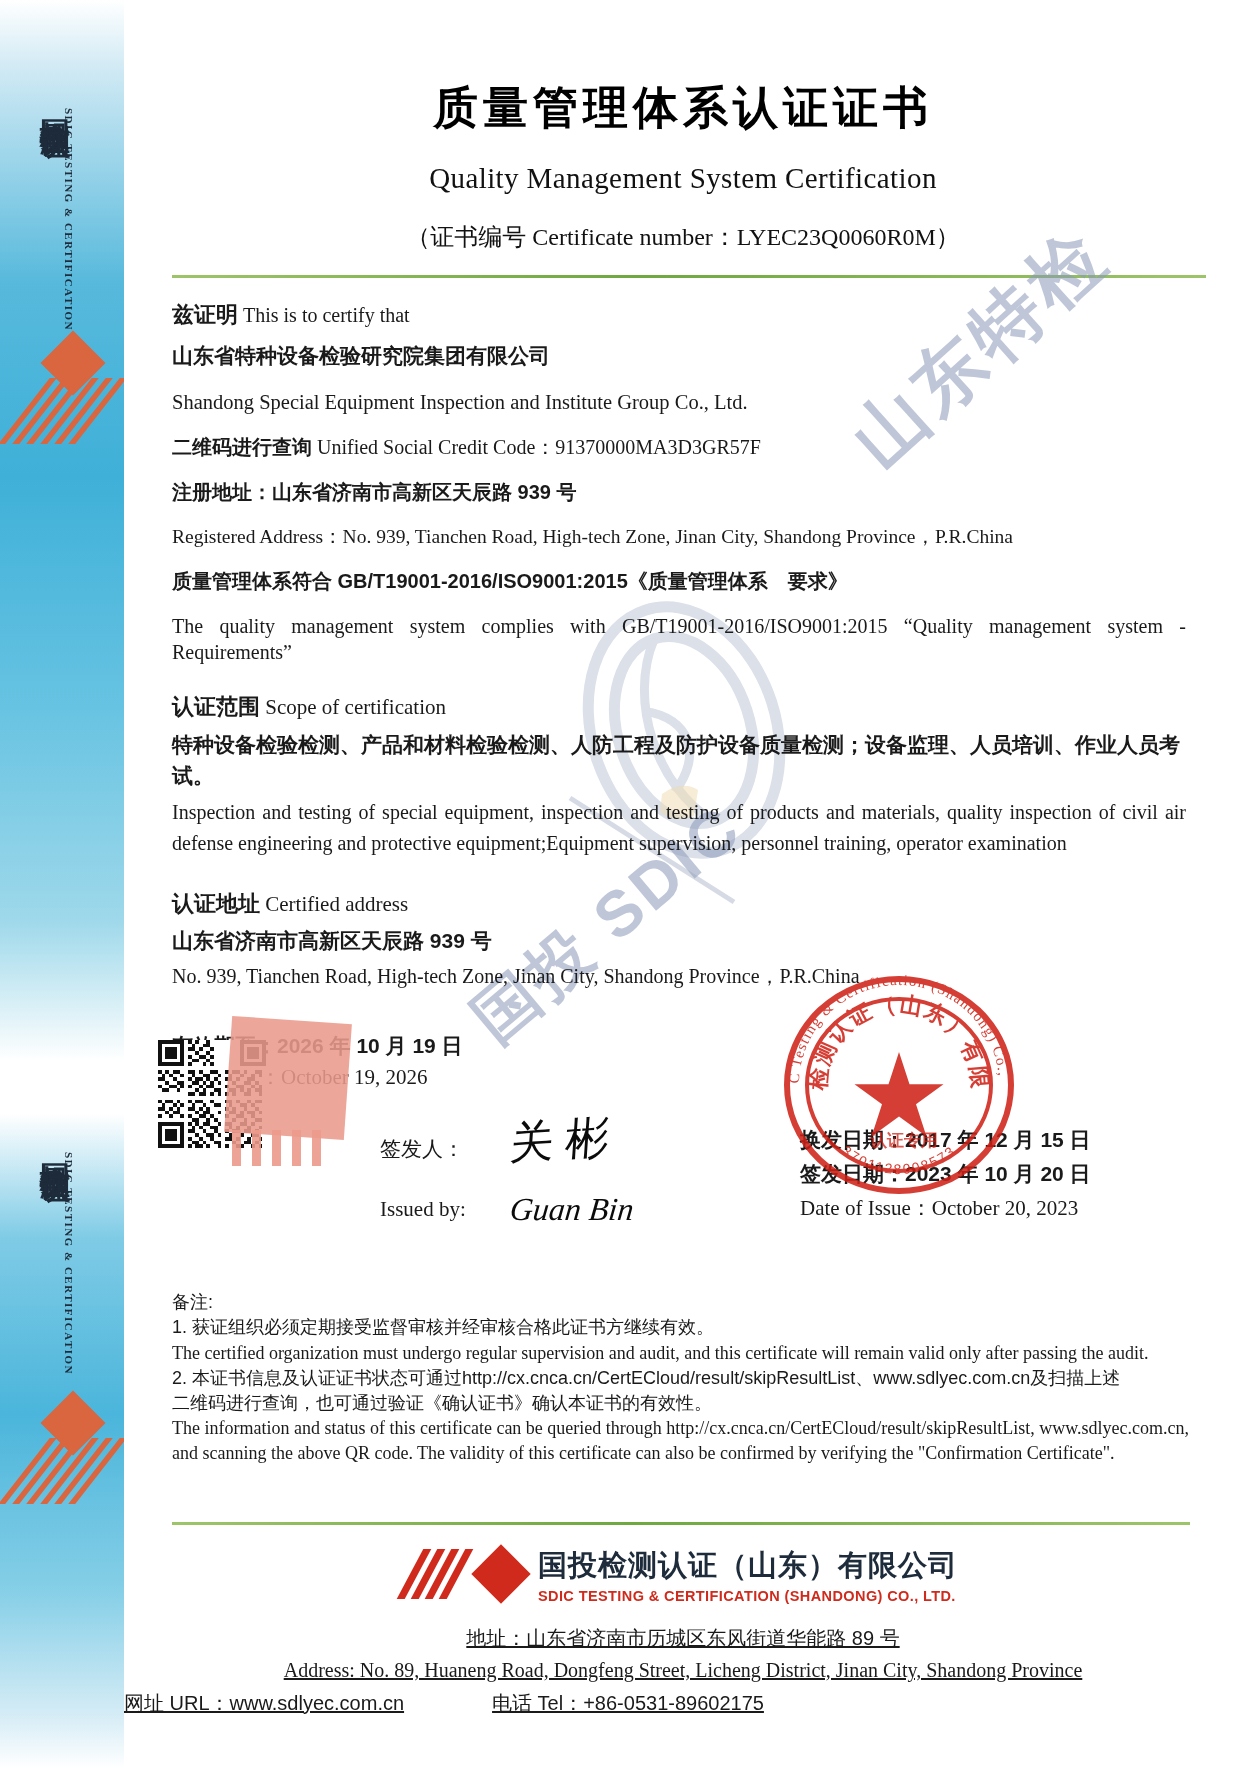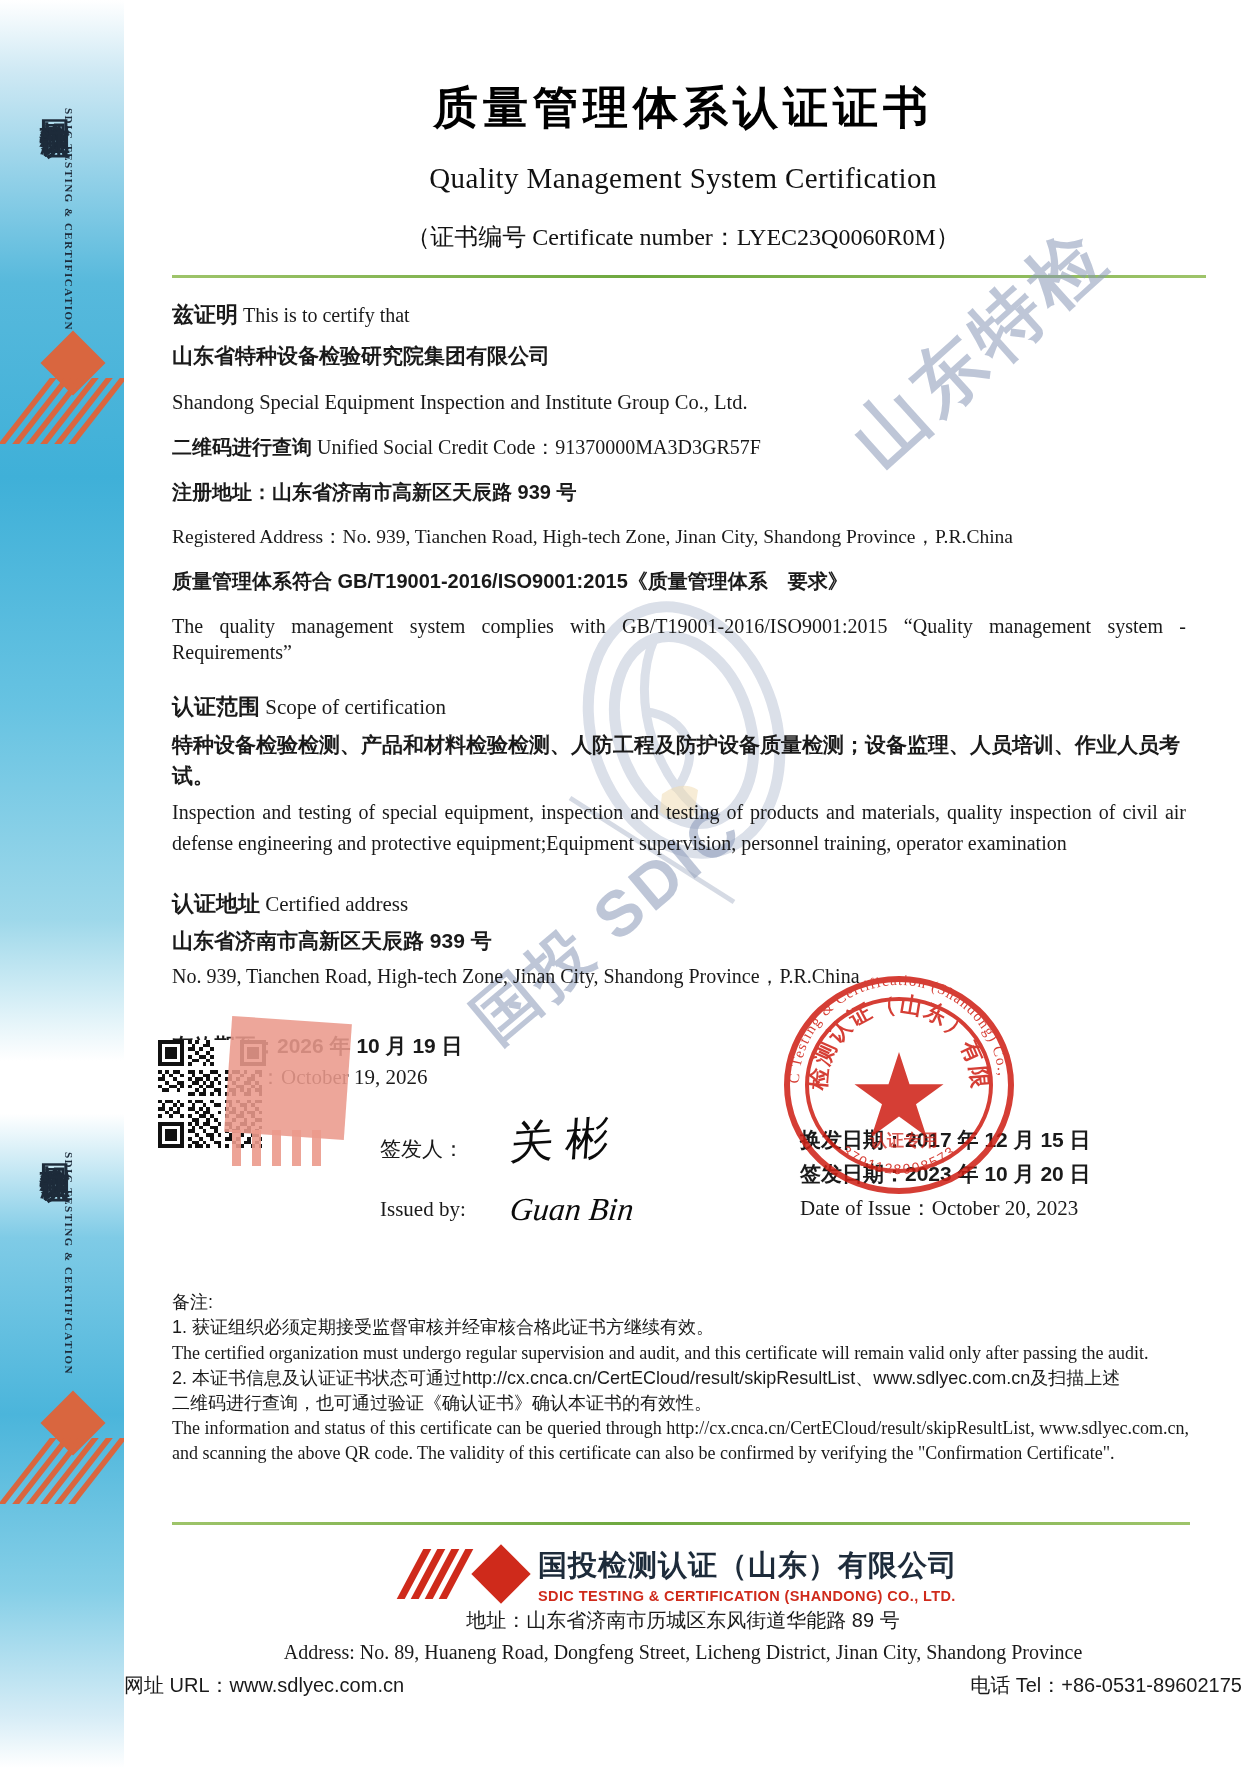--- a/index.html
+++ b/index.html
@@ -132,23 +132,23 @@
 
   
   .footer{position:absolute;left:0;top:1546px;width:1118px;text-align:center;}
   .flogo{display:flex;align-items:center;justify-content:center;gap:14px;}
   .flogo-mark{width:116px;height:56px;position:relative;}
   .flogo-mark .d{position:absolute;right:2px;top:6px;width:42px;height:42px;background:#cf2a1b;transform:rotate(45deg);}
   .flogo-mark .s{position:absolute;top:2px;width:8px;height:50px;background:#cf2a1b;transform:skewX(-28deg);}
   .flogo-txt{text-align:left;}
   .flogo-cn{font-family:"Liberation Sans","DejaVu Sans",sans-serif;font-size:29px;font-weight:bold;color:#1d2b3a;letter-spacing:1px;}
   .flogo-en{font-family:"Liberation Sans","DejaVu Sans",sans-serif;font-size:14.5px;font-weight:bold;color:#cf2a1b;letter-spacing:.4px;margin-top:2px;}
-  .faddr{font-size:20px;line-height:1.62;}
+  .faddr{margin-top:18px;font-size:20px;line-height:1.62;text-decoration:underline;}
   .faddr .cnf{font-family:"Liberation Sans","DejaVu Sans",sans-serif;}
-  .frow{display:flex;justify-content:space-between;}
+  .frow{display:flex;justify-content:flex-start;gap:88px;}
 </style>
 </head>
 <body>
 
 <div class="sidebar">
 
   <div class="side-vert side-block-1">
     <div class="side-vert-row">
       <span class="cn">国投检测认证</span>
       <span class="en">SDIC TESTING &amp; CERTIFICATION</span>

